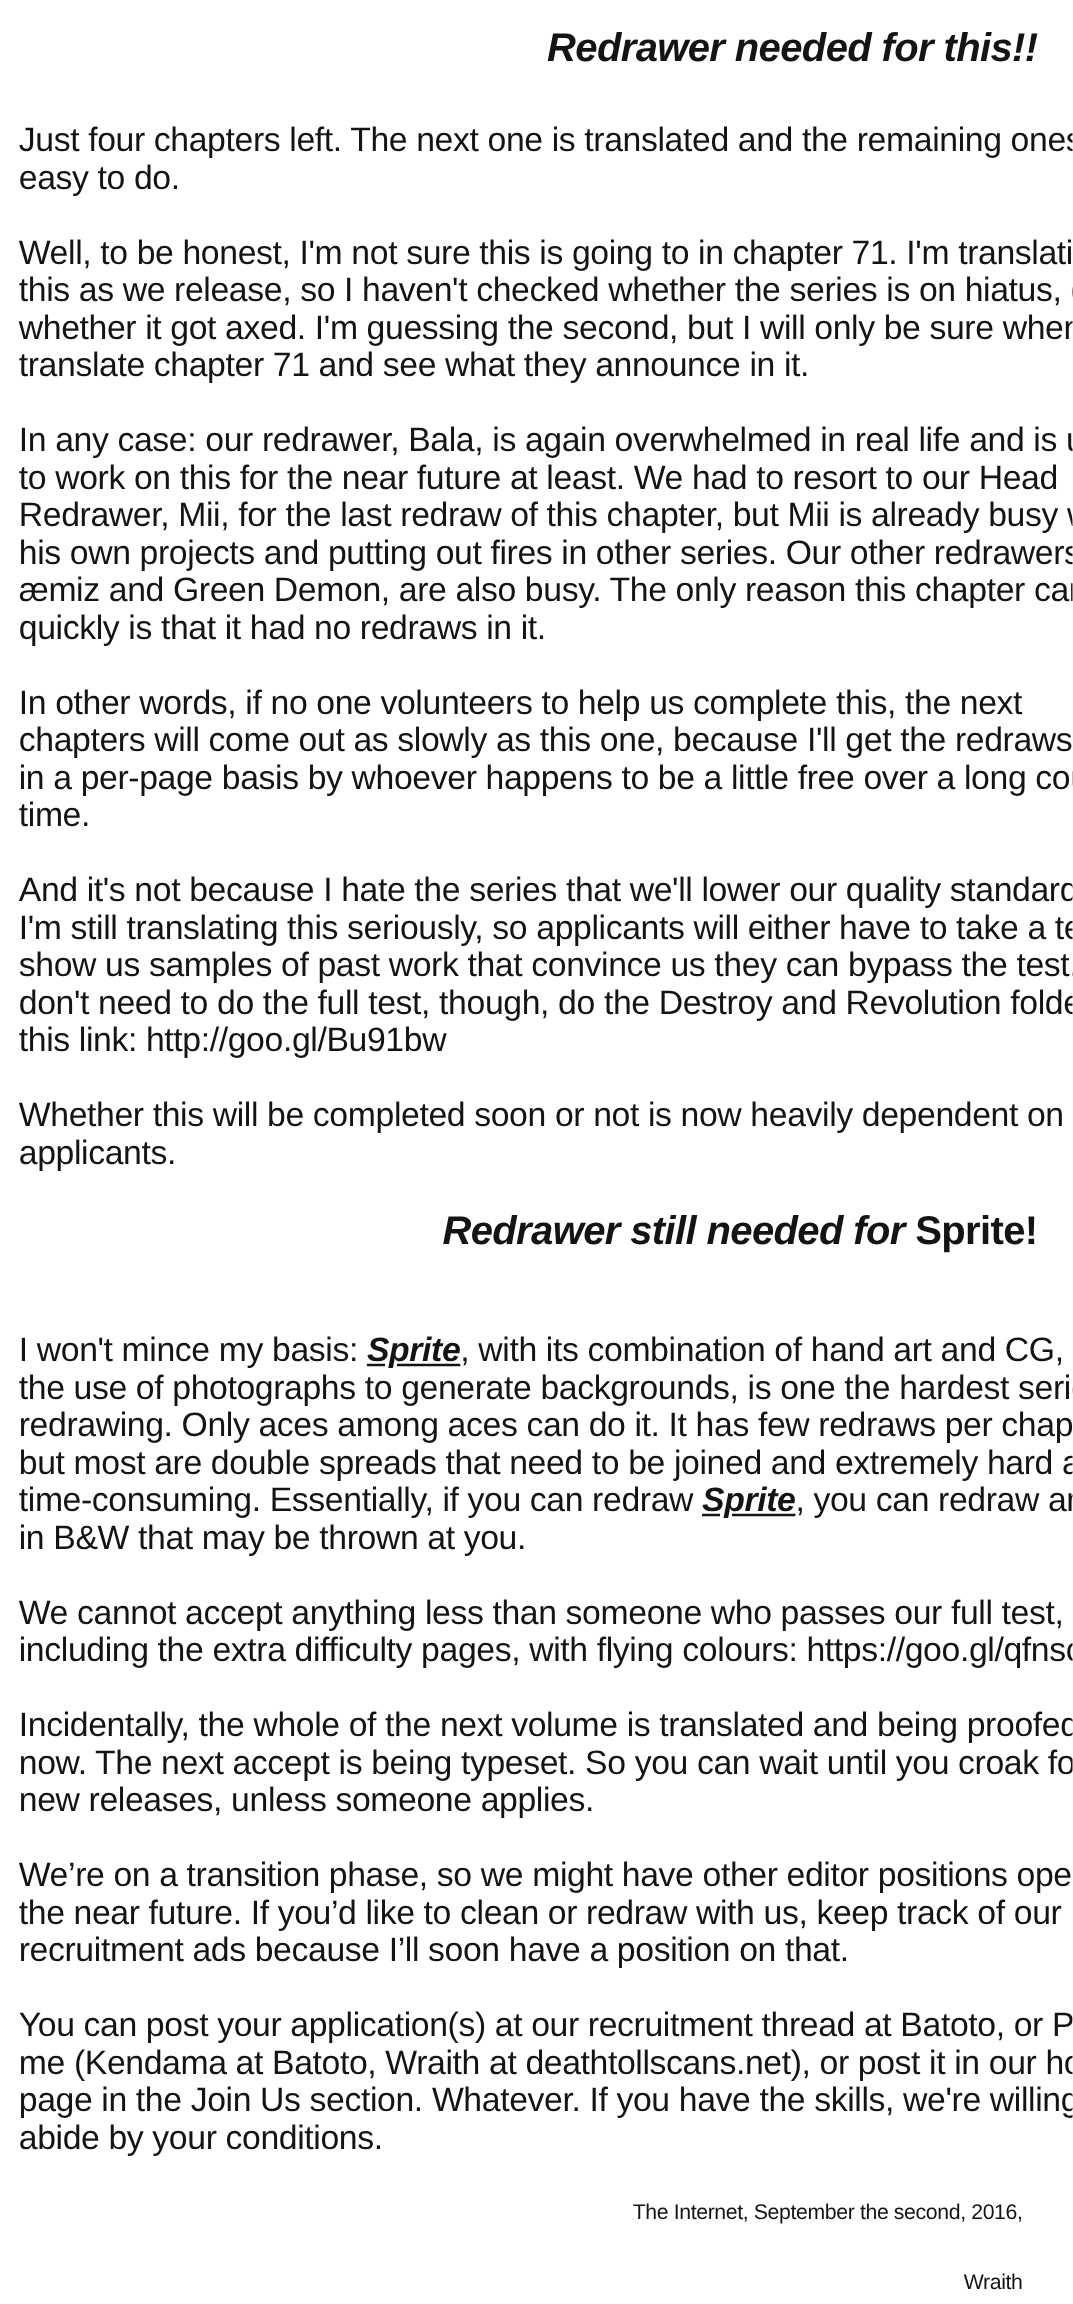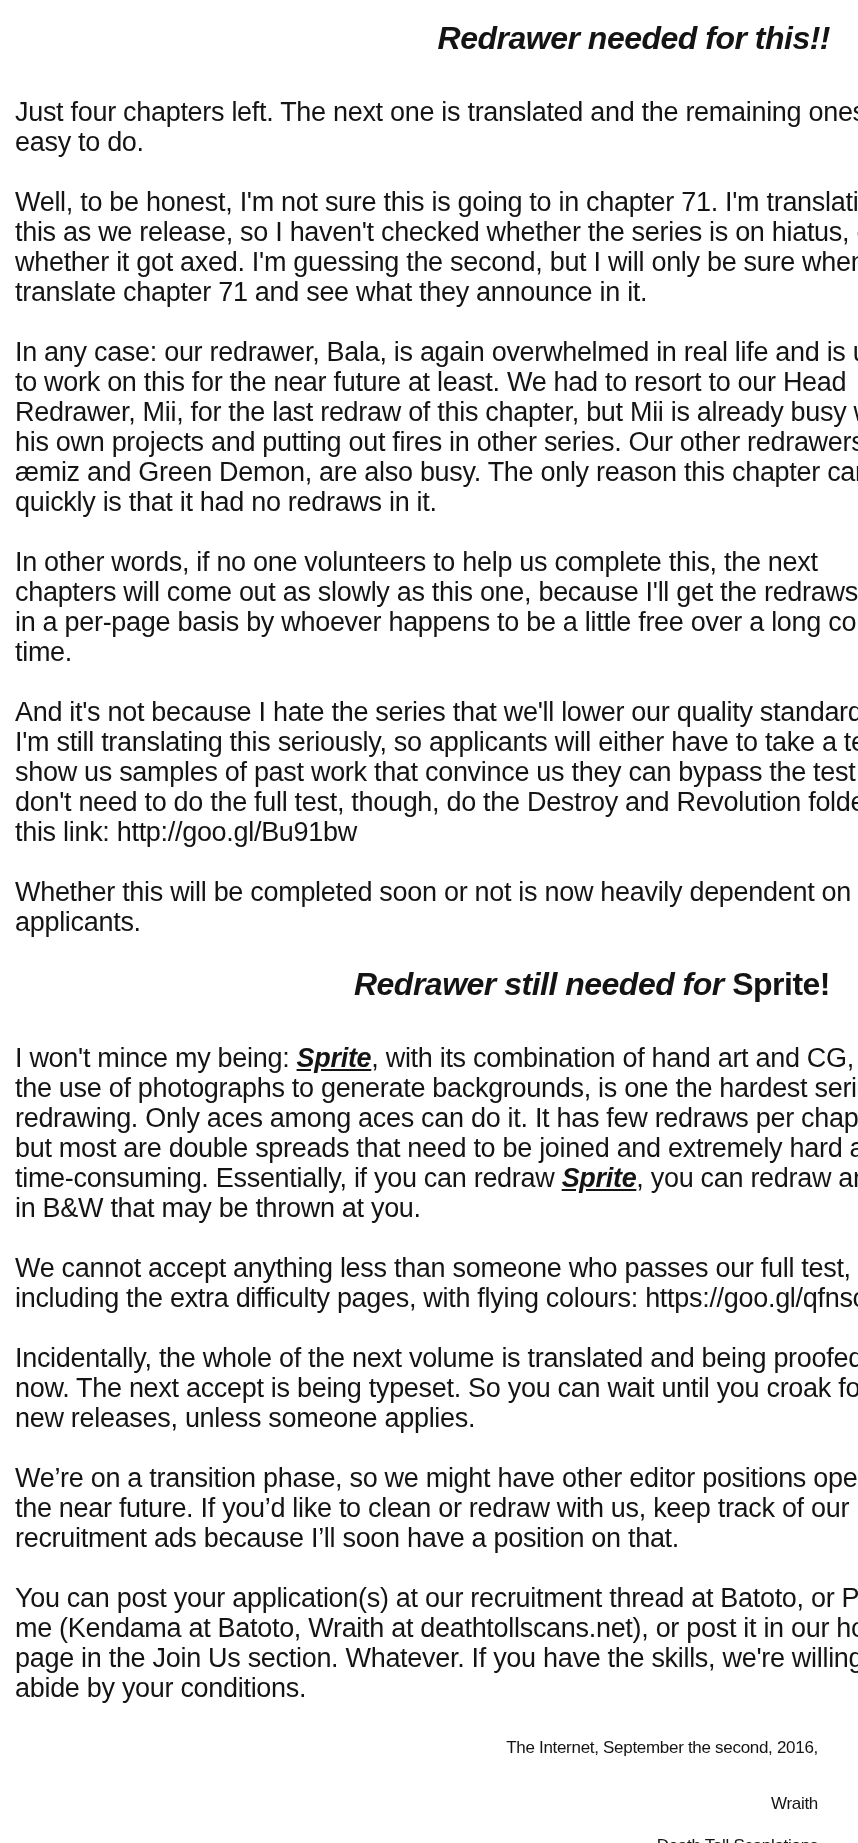--- a/index.html
+++ b/index.html
@@ -24,21 +24,21 @@
     line-height: 34px;
     font-weight: bold;
     font-style: italic;
     letter-spacing: -0.5px;
     margin: 0 0 42px 0;
   }
   .heading .upright {
     font-style: normal;
   }
   .heading-2 {
-    margin: 30px 0 42px 0;
+    margin: 30px 0 64px 0;
   }
   p.body-par {
     font-size: 27px;
     line-height: 30px;
     letter-spacing: -0.3px;
     margin: 0 0 30px 0;
     white-space: pre;
   }
   .bi {
     font-weight: bold;
@@ -92,21 +92,21 @@
 don't need to do the full test, though, do the Destroy and Revolution folder in
 this link: http://goo.gl/Bu91bw</p>
 
   <p class="body-par">Whether this will be completed soon or not is now heavily dependent on
 applicants.</p>
 
   <h2 class="heading heading-2">
     <span>Redrawer still needed for </span><span class="upright">Sprite!</span>
   </h2>
 
-  <p class="body-par"><span>I won't mince my being: </span><span class="bi">Sprite</span><span>, with its combination of hand art and CG, plus
+  <p class="body-par"><span>I won't mince my basis: </span><span class="bi">Sprite</span><span>, with its combination of hand art and CG, plus
 the use of photographs to generate backgrounds, is one the hardest series for
 redrawing. Only aces among aces can do it. It has few redraws per chapter,
 but most are double spreads that need to be joined and extremely hard and
 time-consuming. Essentially, if you can redraw </span><span class="bi">Sprite</span><span>, you can redraw anything
 in B&amp;W that may be thrown at you.</span></p>
 
   <p class="body-par">We cannot accept anything less than someone who passes our full test,
 including the extra difficulty pages, with flying colours: https://goo.gl/qfnsc6</p>
 
   <p class="body-par">Incidentally, the whole of the next volume is translated and being proofed

